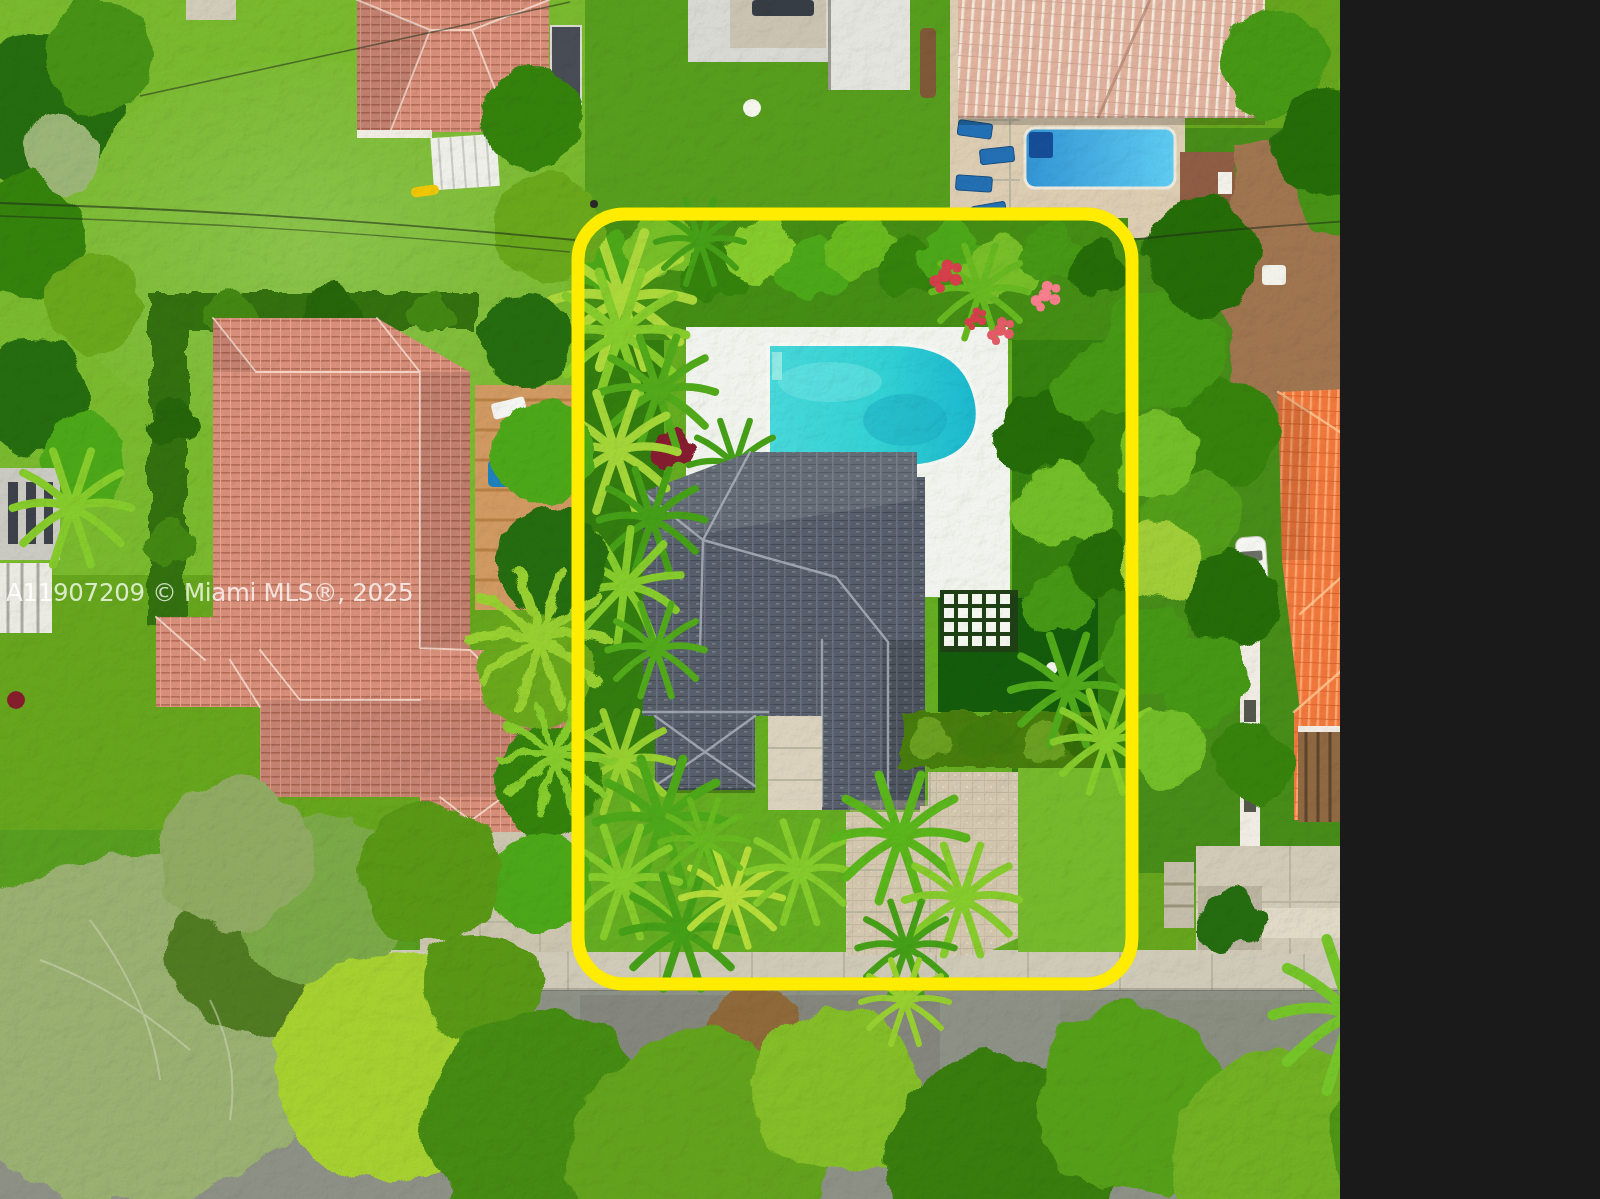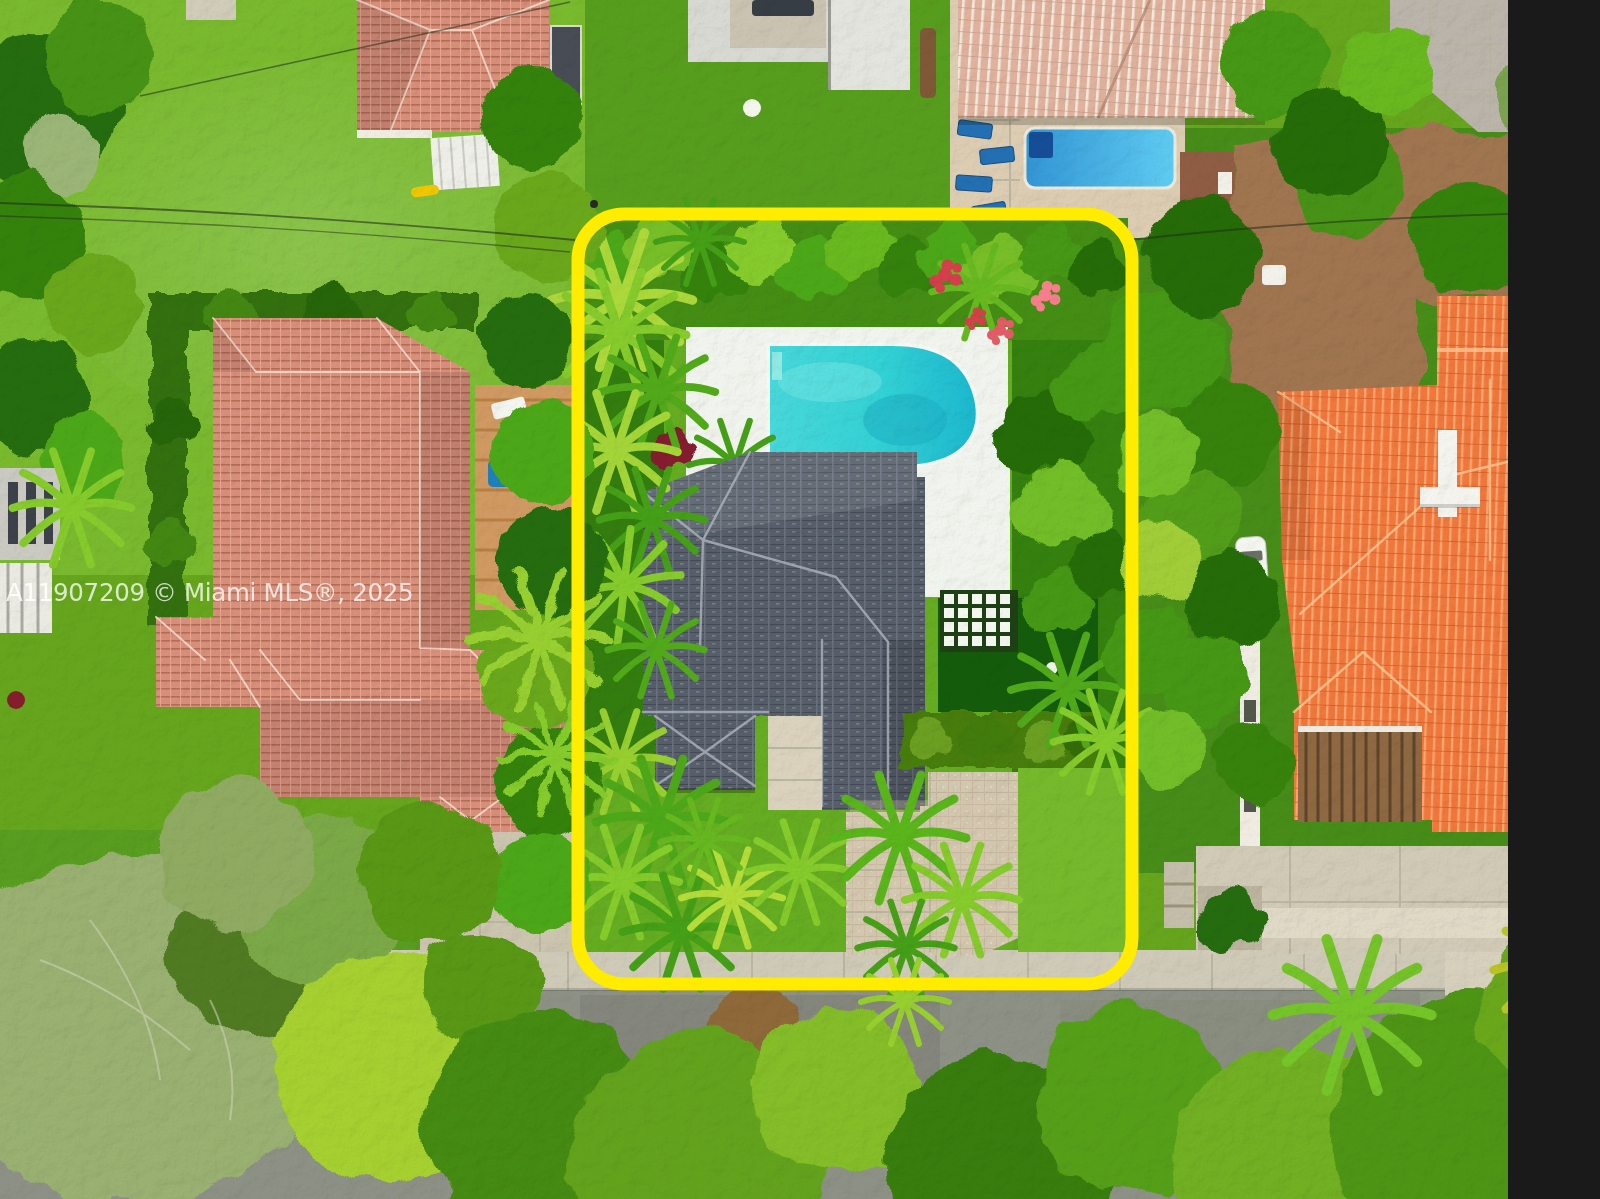--- a/index.html
+++ b/index.html
@@ -1,16 +1,16 @@
 <!DOCTYPE html>
 <html style="--c-highlight-yellow: #F7E700; --c-pool-turquoise: #45CBCE; --c-pool-deck: #EFF1EC; --c-roof-slate: #586069; --c-roof-pink: #CE9181; --c-roof-orange: #E07B49; --c-roof-tan: #D9B3A1; --c-neighbor-pool-blue: #4FA8D8; --c-lawn-green: #7FB540; --c-foliage-dark-green: #2F6B1D; --c-sidewalk-concrete: #CDC9BA; --c-road-asphalt: #8E9187; --c-driveway-paver: #CFC6B2; --c-artificial-turf: #1E5A17; --c-dirt-brown: #9A7656;"><head>
 <meta charset="utf-8">
 <style>
   html,body{margin:0;padding:0;background:#1a1a1a;}
-  .photo{position:relative;width:1508px;height:1199px;overflow:hidden;background:#bef264;
+  .photo{position:relative;width:1340px;height:1199px;overflow:hidden;background:#bef264;
          font-family:"DejaVu Sans",sans-serif;}
   .photo svg{display:block;width:1600px;height:1199px;filter:saturate(1.16) contrast(1.03);}
   .wm{font-family:"DejaVu Sans",sans-serif;font-size:24.5px;letter-spacing:-.3px;
       fill:#ffffff;opacity:.74;}
   .deck{fill:var(--c-pool-deck,#EFF1EC);}
   .pool{fill:url(#poolGrad);}
   .npool{fill:url(#npoolGrad);}
   .lawn-lt{fill:var(--c-lawn-green,#7FB540);}
   .road{fill:var(--c-road-asphalt,#8E9187);}
   .swalk{fill:var(--c-sidewalk-concrete,#CDC9BA);}

